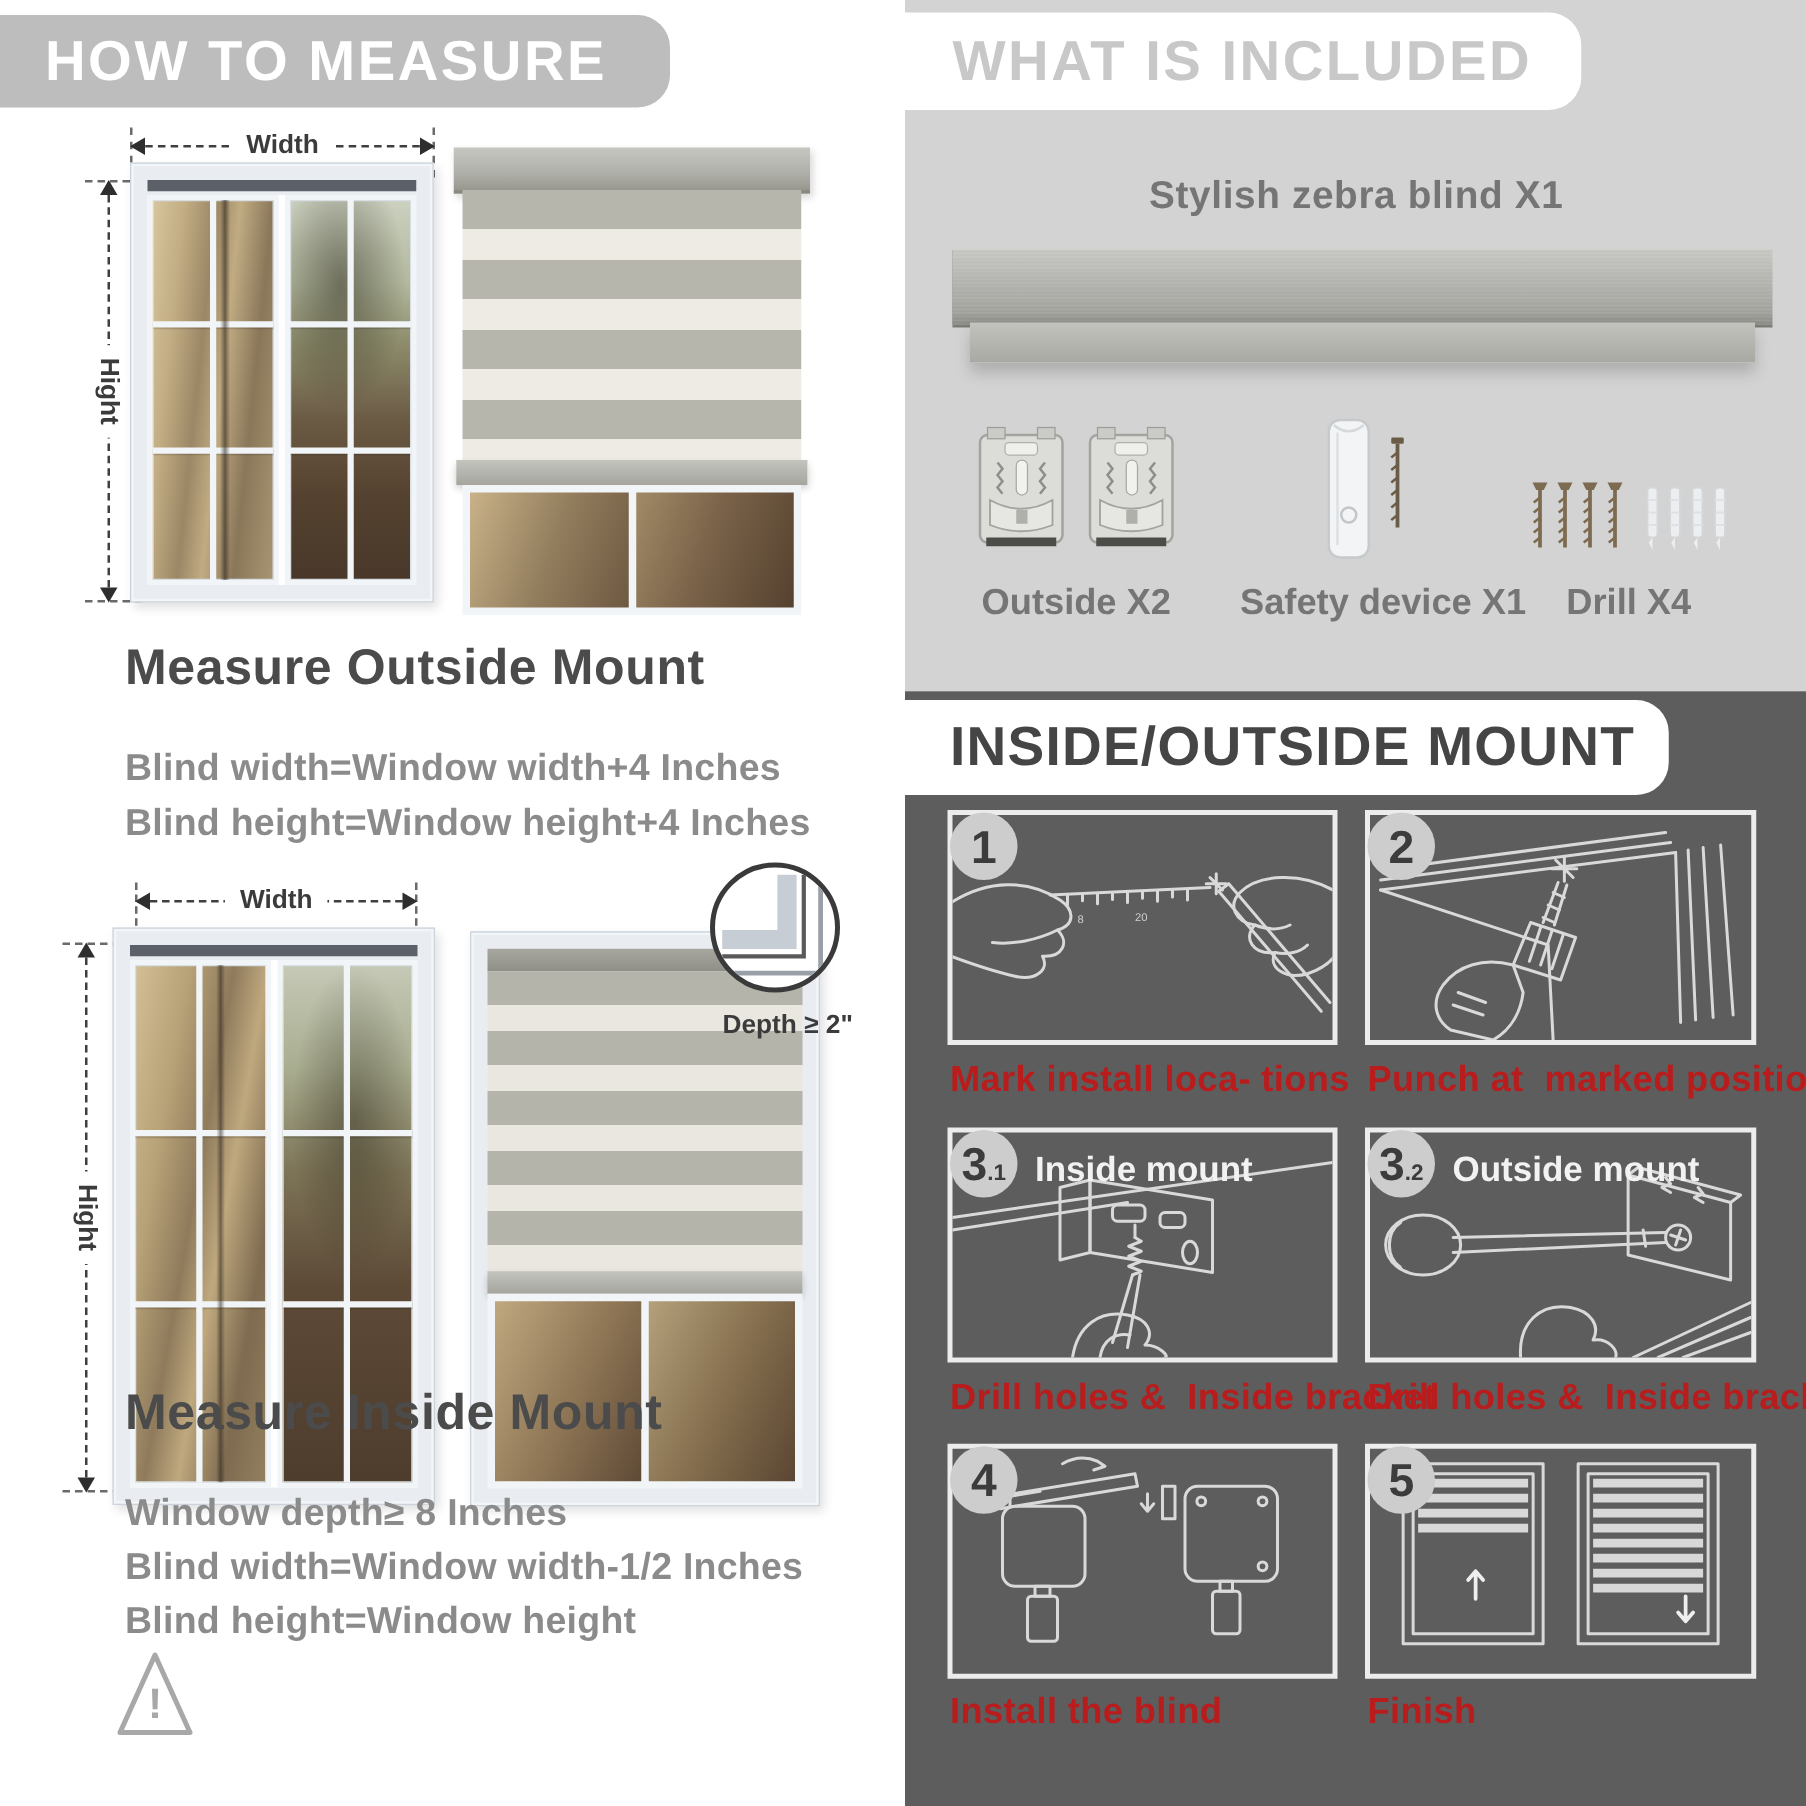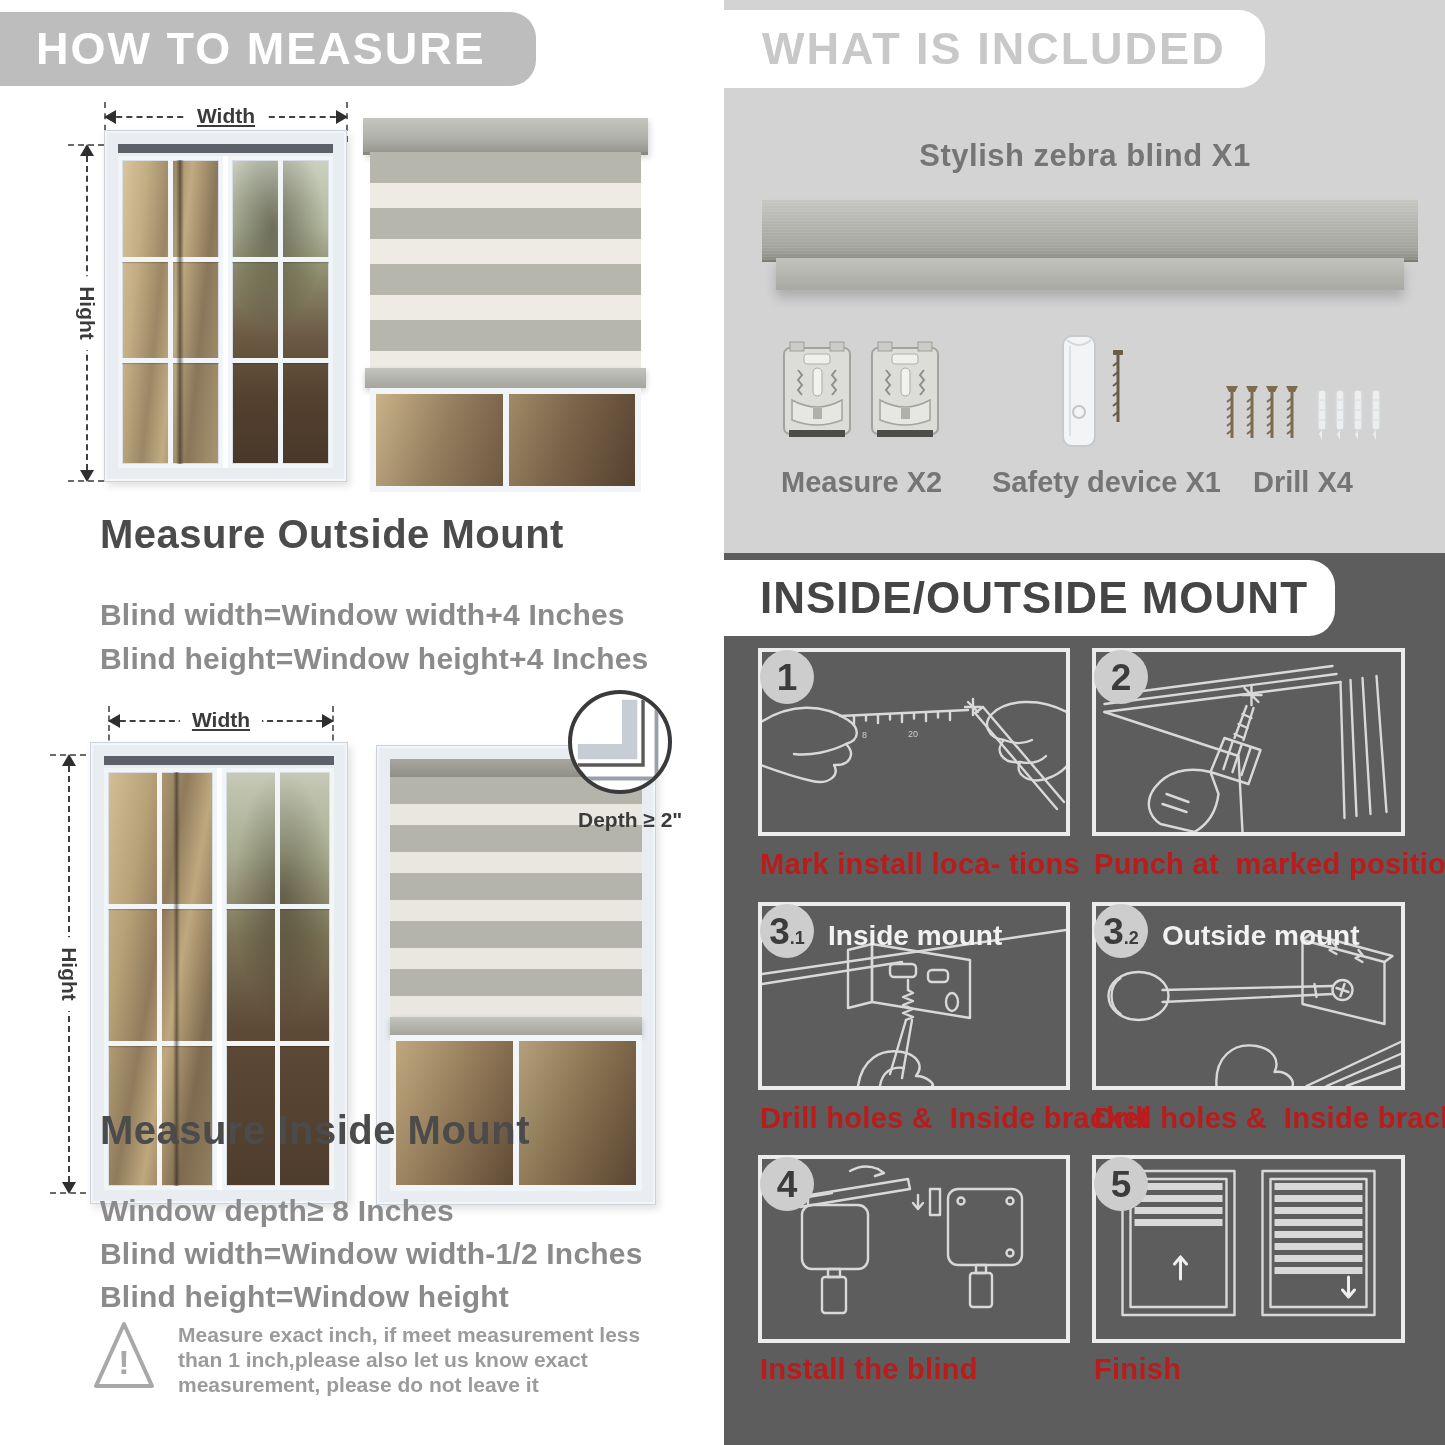--- a/index.html
+++ b/index.html
@@ -23,21 +23,21 @@
   .harrow{border-top:2px dashed #3f3f3f;height:0;}
   .varrow{border-left:2px dashed #3f3f3f;width:0;}
   .vtick{border-left:2px dashed #6a6a6a;width:0;}
   .htick{border-top:2px dashed #6a6a6a;height:0;}
   .ah{width:0;height:0;position:absolute;}
   .ah-l{border:7px solid transparent;border-right:12px solid #2e2e2e;border-left:0;left:-2px;top:-8px;}
   .ah-r{border:7px solid transparent;border-left:12px solid #2e2e2e;border-right:0;right:-2px;top:-8px;}
   .ah-u{border:7px solid transparent;border-bottom:12px solid #2e2e2e;border-top:0;top:-2px;left:-8px;}
   .ah-d{border:7px solid transparent;border-top:12px solid #2e2e2e;border-bottom:0;bottom:-2px;left:-8px;}
   .mlabel{position:absolute;left:50%;top:-14px;transform:translateX(-50%);background:#ffffff;
-          padding:0 12px;font-size:21px;font-weight:bold;color:#3b3b3b;white-space:nowrap;text-decoration:underline;}
+          padding:0 12px;font-size:21px;font-weight:bold;color:#3b3b3b;white-space:nowrap;}
   .mlabel-v{position:absolute;top:50%;left:-13px;transform:translateY(-50%);background:#ffffff;
             padding:10px 0;font-size:21px;font-weight:bold;color:#3b3b3b;writing-mode:vertical-rl;}
 
   
   .winframe{background:#e9edf2;border:1px solid #ccd3db;box-shadow:3px 4px 8px rgba(0,0,0,.12), inset 0 0 0 2px #f3f6f9;
             padding:13px;box-sizing:border-box;display:flex;flex-direction:column;}
   .win-track{height:9px;background:#5c6169;margin-bottom:3px;flex:0 0 auto;}
   .sashwrap{display:flex;gap:5px;background:#ffffff;flex:1;min-height:0;}
   .sash{position:relative;flex:1;border:4px solid #f2f5f8;box-shadow:inset 0 0 0 1px #d8dee4;overflow:hidden;}
   .m-h{position:absolute;left:0;right:0;height:5px;background:#f2f5f8;box-shadow:0 1px 1px rgba(0,0,0,.18);}
@@ -207,21 +207,20 @@
 
   <div class="abs heading" style="left:100px;top:1108px;">Measure Inside Mount</div>
   <div class="abs formula" style="left:100px;top:1162px;">Window depth≥ 8 Inches</div>
   <div class="abs formula" style="left:100px;top:1205px;">Blind width=Window width-1/2 Inches</div>
   <div class="abs formula" style="left:100px;top:1248px;">Blind height=Window height</div>
 
   <svg class="abs" style="left:92px;top:1316px;" width="64" height="78" viewBox="0 0 64 78">
     <path d="M32,8 L60,70 L4,70 Z" fill="none" stroke="#a8a8a8" stroke-width="4" stroke-linejoin="round"></path>
     <text x="32" y="58" text-anchor="middle" font-size="34" font-weight="bold" fill="#a8a8a8" font-family="Liberation Sans, sans-serif">!</text>
   </svg>
-  <div class="abs note-text" style="left:178px;top:1322px;">Measure exact inch, if meet measurement less than 1 inch,please also let us know exact measurement, please do not leave it</div>
 
   <div class="abs right-light" style="left:724px;top:0;width:721px;height:553px;"></div>
 
   <div class="abs banner-white banner-included" style="left:724px;top:10px;width:503px;height:78px;">
     <span>WHAT IS INCLUDED</span>
   </div>
 
   <div class="abs product-label" style="left:760px;top:138px;width:650px;">Stylish zebra blind X1</div>
 
   <div class="abs hr-top" style="left:762px;top:198px;width:656px;height:60px;"></div>
@@ -274,21 +273,21 @@
         <line x1="96" y1="18" x2="104" y2="18" stroke="#dfe2e4"></line>
           <line x1="96" y1="28" x2="104" y2="28" stroke="#dfe2e4"></line>
         <line x1="96" y1="38" x2="104" y2="38" stroke="#dfe2e4"></line>
         </g>
       <use href="#anc" x="18"></use>
         <use href="#anc" x="36"></use>
         <use href="#anc" x="54"></use>
     </g>
   </svg>
 
-  <div class="abs item-label" style="left:781px;top:466px;width:160px;">Measure X2</div>
+  <div class="abs item-label" style="left:781px;top:466px;width:160px;">Outside X2</div>
   <div class="abs item-label" style="left:992px;top:466px;width:200px;">Safety device X1</div>
   <div class="abs item-label" style="left:1223px;top:466px;width:160px;">Drill X4</div>
 
   <div class="abs dark-section" style="left:724px;top:553px;width:721px;height:892px;"></div>
 
   <div class="abs banner-white banner-mount" style="left:724px;top:560px;width:575px;height:76px;">
     <span>INSIDE/OUTSIDE MOUNT</span>
   </div>
 
   <div class="abs panel" style="left:758px;top:648px;width:312px;height:188px;">

